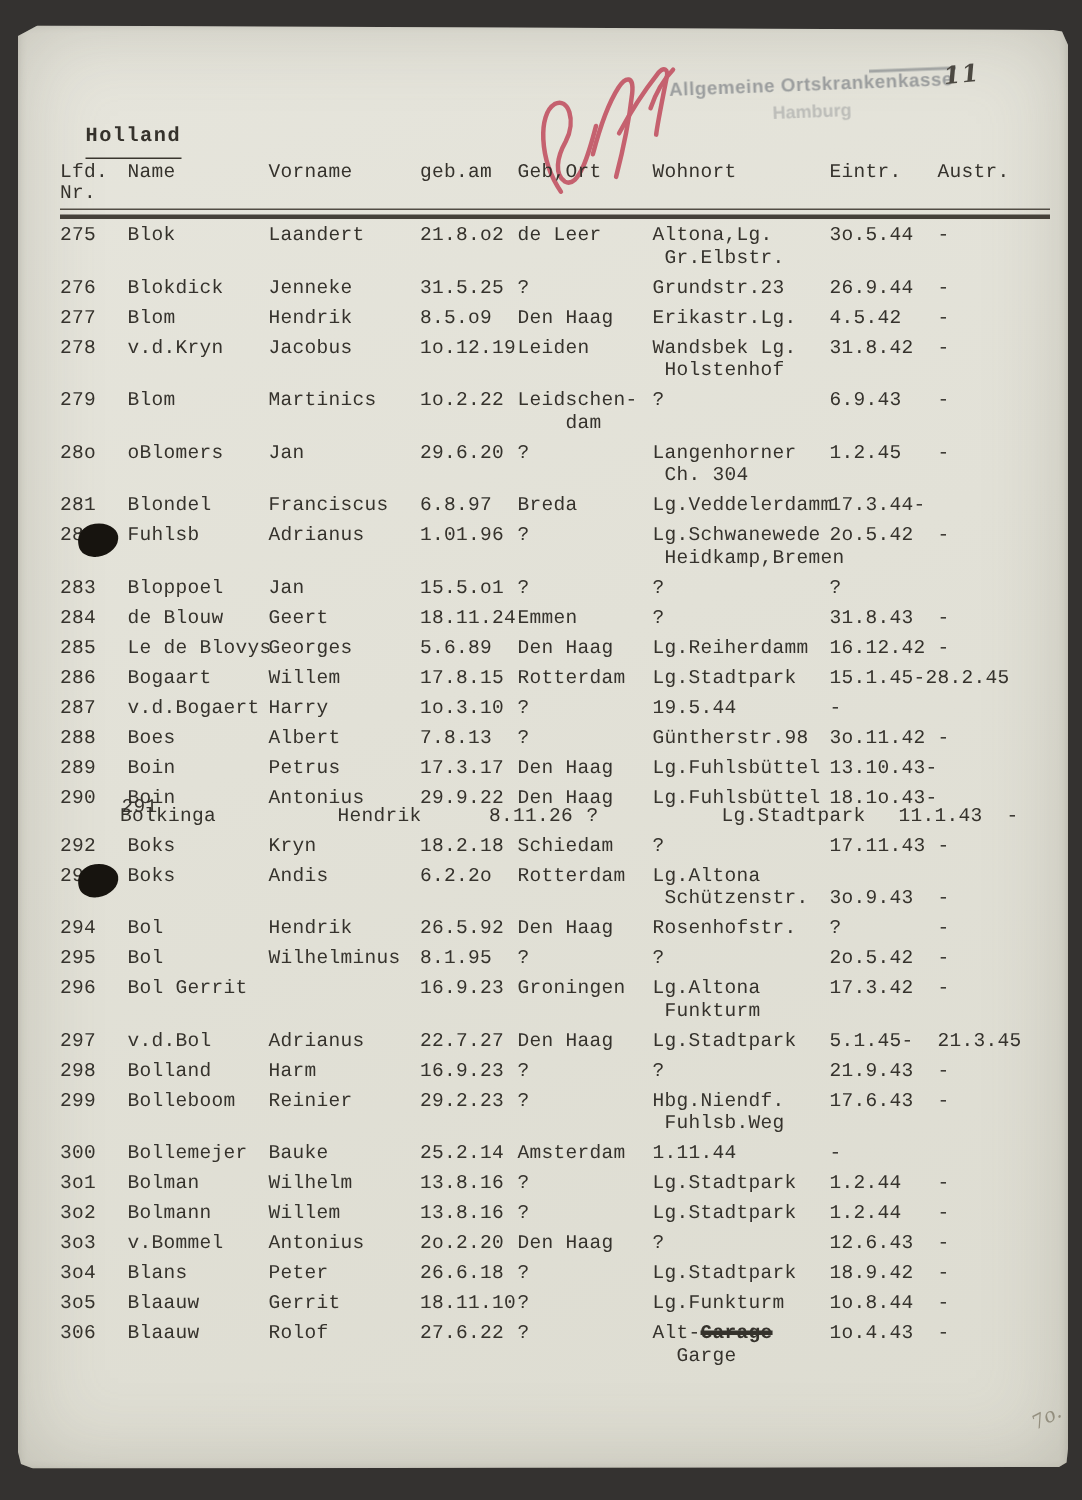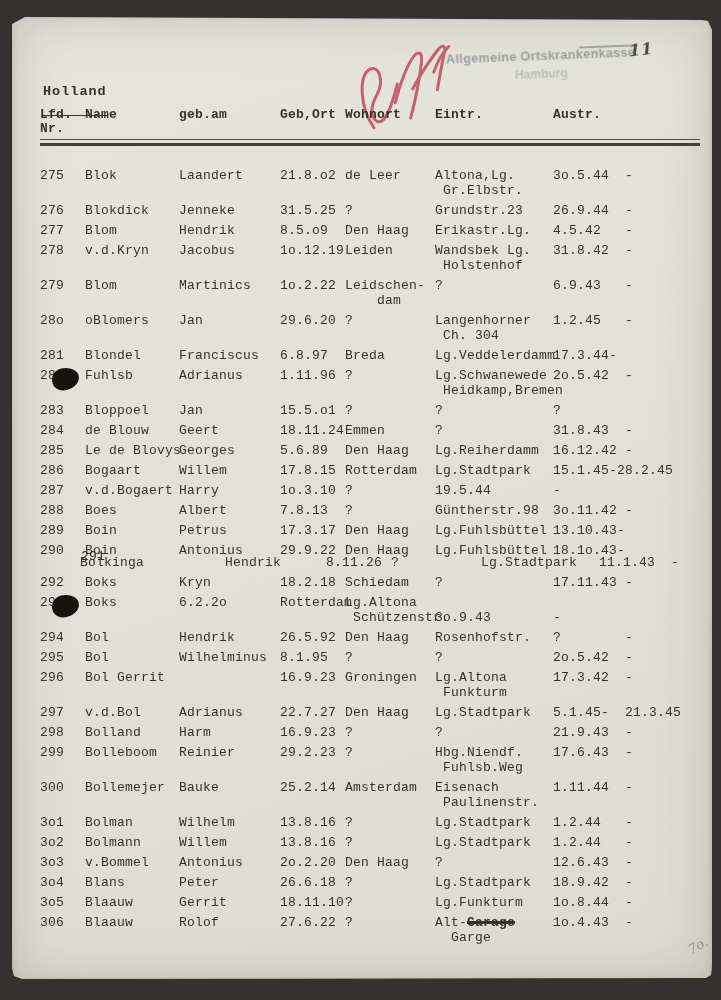--- a/index.html
+++ b/index.html
@@ -31,33 +31,33 @@
     font-family:"Liberation Sans",sans-serif;font-weight:bold;
     color:rgba(112,117,122,.62);transform:rotate(-2.2deg);
     filter:blur(.35px);
   }
   .stamp .l1{font-size:12.5px;letter-spacing:.4px;}
   .stamp .l2{font-size:12px;opacity:.55;margin-top:4px;}
   .stamp .bar{position:absolute;right:8px;top:-1px;width:58px;height:2px;background:rgba(112,117,122,.55);}
   .redsig{position:absolute;left:340px;top:22px;}
   
   .title{
-    position:absolute;left:31px;top:68px;font-size:13.5px;font-weight:bold;
-    letter-spacing:1px;border-bottom:1.5px solid #3a362f;padding-bottom:16px;
+    position:absolute;left:45px;top:68px;font-size:13.5px;font-weight:bold;
+    letter-spacing:1px;border-bottom:1.5px solid #3a362f;padding-bottom:6px;
   }
   .tablewrap{position:absolute;left:28px;top:92px;width:660px;font-size:13px;}
   .grid{
     display:grid;
     grid-template-columns:45px 94px 101px 65px 90px 118px 72px 1fr;
     column-gap:0;
   }
-  .hdr .cell{white-space:pre;line-height:14px;padding-bottom:3px;font-weight:bold;letter-spacing:.2px;}
+  .hdr .cell{white-space:pre;line-height:14px;padding-bottom:3px;font-weight:normal;letter-spacing:.2px;}
   .rule1{height:0;border-top:1.5px solid #514c44;margin-top:0px;}
   .rule2{height:2.5px;background:#45413a;margin-top:3px;}
-  .rows{margin-top:22px;}
+  .rows{margin-top:3px;}
   .row{margin-bottom:5px;}
   .cell{white-space:pre;line-height:15px;overflow:visible;letter-spacing:.2px;}
   .cell-num{position:relative;}
   .strike{text-decoration:line-through;text-decoration-thickness:2.5px;font-weight:bold;}
   .blot{
     position:absolute;left:12px;top:0px;width:27px;height:22px;background:#17140f;
     border-radius:46% 54% 58% 42%/52% 48% 55% 45%;transform:rotate(-8deg);
   }
   .r-overlap{margin-top:-8px;padding-left:46px;}
   .r-overlap .cell-num{top:-6px;left:-5px;}
@@ -88,20 +88,21 @@
 
   <div class="cornermark">7o.</div>
 
   <div class="title">Holland</div>
 
   <div class="tablewrap">
     <div class="grid hdr">
       <div class="cell">Lfd.
 Nr.</div>
       <div class="cell">Name</div>
+      <div class="cell">Vorname</div>
       <div class="cell">geb.am</div>
       <div class="cell">Geb,Ort</div>
       <div class="cell">Wohnort</div>
       <div class="cell">Eintr.</div>
       <div class="cell">Austr.</div>
     </div>
     <div class="rule1"></div>
     <div class="rule2"></div>
     <div class="rows" id="rows">
         <div class="grid row">
@@ -175,21 +176,21 @@
           <div class="cell cell-geb-am"><span>6.8.97</span></div>
           <div class="cell cell-geb-ort"><span>Breda</span></div>
           <div class="cell cell-wohnort"><span>Lg.Veddelerdamm</span></div>
           <div class="cell cell-eintr"><span>17.3.44-</span></div>
           <div class="cell cell-austr"><span></span></div>
         </div>
         <div class="grid row">
           <div class="cell cell-num"><span>282</span><span class="blot"></span></div>
           <div class="cell cell-name"><span>Fuhlsb</span></div>
           <div class="cell cell-vorname"><span>Adrianus</span></div>
-          <div class="cell cell-geb-am"><span>1.11.96</span></div>
+          <div class="cell cell-geb-am"><span>1.01.96</span></div>
           <div class="cell cell-geb-ort"><span>?</span></div>
           <div class="cell cell-wohnort"><span>Lg.Schwanewede
  Heidkamp,Bremen</span></div>
           <div class="cell cell-eintr"><span>2o.5.42</span></div>
           <div class="cell cell-austr"><span>-</span></div>
         </div>
         <div class="grid row">
           <div class="cell cell-num"><span>283</span></div>
           <div class="cell cell-name"><span>Bloppoel</span></div>
           <div class="cell cell-vorname"><span>Jan</span></div>
@@ -284,20 +285,21 @@
           <div class="cell cell-vorname"><span>Kryn</span></div>
           <div class="cell cell-geb-am"><span>18.2.18</span></div>
           <div class="cell cell-geb-ort"><span>Schiedam</span></div>
           <div class="cell cell-wohnort"><span>?</span></div>
           <div class="cell cell-eintr"><span>17.11.43</span></div>
           <div class="cell cell-austr"><span>-</span></div>
         </div>
         <div class="grid row r-elow">
           <div class="cell cell-num"><span>293</span><span class="blot"></span></div>
           <div class="cell cell-name"><span>Boks</span></div>
+          <div class="cell cell-vorname"><span>Andis</span></div>
           <div class="cell cell-geb-am"><span>6.2.2o</span></div>
           <div class="cell cell-geb-ort"><span>Rotterdam</span></div>
           <div class="cell cell-wohnort"><span>Lg.Altona
  Schützenstr.</span></div>
           <div class="cell cell-eintr"><span>3o.9.43</span></div>
           <div class="cell cell-austr"><span>-</span></div>
         </div>
         <div class="grid row">
           <div class="cell cell-num"><span>294</span></div>
           <div class="cell cell-name"><span>Bol</span></div>
@@ -359,22 +361,20 @@
  Fuhlsb.Weg</span></div>
           <div class="cell cell-eintr"><span>17.6.43</span></div>
           <div class="cell cell-austr"><span>-</span></div>
         </div>
         <div class="grid row">
           <div class="cell cell-num"><span>300</span></div>
           <div class="cell cell-name"><span>Bollemejer</span></div>
           <div class="cell cell-vorname"><span>Bauke</span></div>
           <div class="cell cell-geb-am"><span>25.2.14</span></div>
           <div class="cell cell-geb-ort"><span>Amsterdam</span></div>
-          <div class="cell cell-wohnort"><span>Eisenach
- Paulinenstr.</span></div>
           <div class="cell cell-eintr"><span>1.11.44</span></div>
           <div class="cell cell-austr"><span>-</span></div>
         </div>
         <div class="grid row">
           <div class="cell cell-num"><span>3o1</span></div>
           <div class="cell cell-name"><span>Bolman</span></div>
           <div class="cell cell-vorname"><span>Wilhelm</span></div>
           <div class="cell cell-geb-am"><span>13.8.16</span></div>
           <div class="cell cell-geb-ort"><span>?</span></div>
           <div class="cell cell-wohnort"><span>Lg.Stadtpark</span></div>

